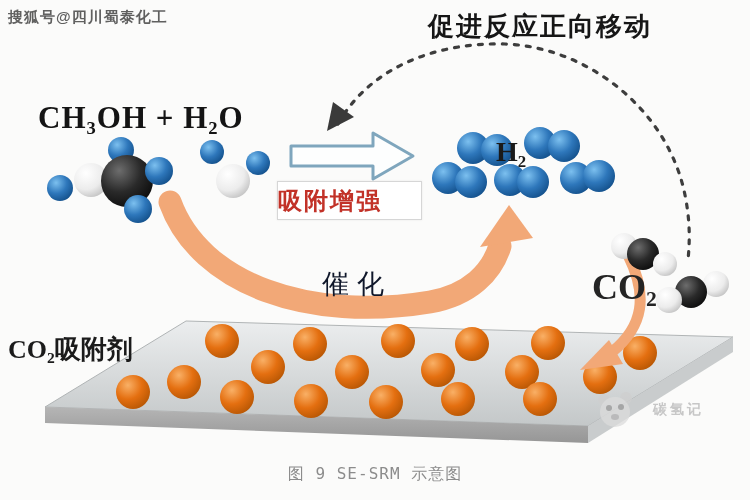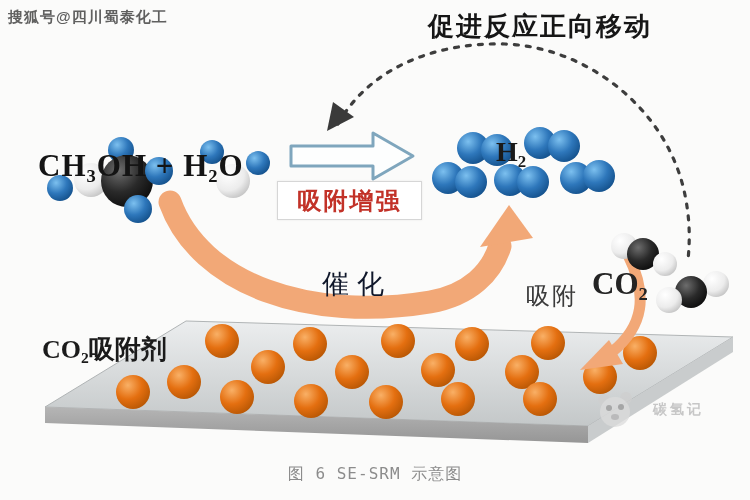--- a/index.html
+++ b/index.html
@@ -18,26 +18,26 @@
     font-size:15px;font-weight:bold;color:#454545;opacity:.85;
     letter-spacing:1px;
   }
   .promo-title{
     left:368px;top:9px;width:284px;text-align:right;
     font-size:26px;font-weight:bold;color:#161616;letter-spacing:2px;
   }
   .reactants{
     left:38px;top:100px;
     font-family:"Liberation Serif",serif;
-    font-size:31px;font-weight:bold;color:#141414;letter-spacing:1px;margin-top:48px;
+    font-size:31px;font-weight:bold;color:#141414;letter-spacing:1px;
   }
   .enh-box{
     position:absolute;left:277px;top:181px;width:143px;height:37px;
     background:#ffffff;border:1px solid #d6d6d6;
-    display:flex;align-items:center;justify-content:center;
+    display:flex;align-items:center;justify-content:flex-start;
     box-shadow:0 0 2px rgba(0,0,0,.08);
   }
   .enh-box span{
     font-size:24px;font-weight:bold;color:#c23228;letter-spacing:2px;
   }
   .h2-label{
     left:496px;top:92px;
     font-family:"Liberation Serif",serif;
     font-size:28px;font-weight:bold;color:#1a1a1a;margin-top:44px;
   }
@@ -45,24 +45,24 @@
     left:322px;top:266px;
     font-size:27px;color:#0f172a;letter-spacing:8px;font-weight:500;
   }
   .adsorption{
     left:526px;top:280px;
     font-size:24px;color:#3b3b3b;letter-spacing:2px;font-weight:500;
   }
   .co2-label{
     left:592px;top:266px;
     font-family:"Liberation Serif",serif;
-    font-size:31px;font-weight:bold;color:#242424;text-align:right;
+    font-size:36px;font-weight:bold;color:#242424;text-align:right;
   }
   .adsorbent-label{
-    left:42px;top:332px;
+    left:8px;top:332px;
     font-family:"Liberation Serif",serif;
     font-size:26px;font-weight:bold;color:#1b1b1b;
   }
   .caption{
     left:0;top:464px;width:750px;text-align:center;
     font-family:"DejaVu Sans Mono",monospace;
     font-size:16px;color:#8c8c8c;letter-spacing:1px;
   }
   .wm-bottom{
     left:653px;top:401px;
@@ -206,23 +206,22 @@
   <div class="txt reactants">CH₃OH + H₂O</div>
 
   <div class="enh-box">
     <span>吸附增强</span>
   </div>
 
   <div class="txt h2-label">H₂</div>
 
   <div class="txt catalysis">催化</div>
 
-  <div class="txt adsorption">吸附</div>
 
   <div class="txt co2-label">CO₂</div>
 
   <div class="txt adsorbent-label">CO₂吸附剂</div>
 
   <div class="txt wm-bottom">碳氢记</div>
 
-  <div class="txt caption">图 6 SE-SRM 示意图</div>
+  <div class="txt caption">图 9 SE-SRM 示意图</div>
 
 </div>
 
 </body></html>

